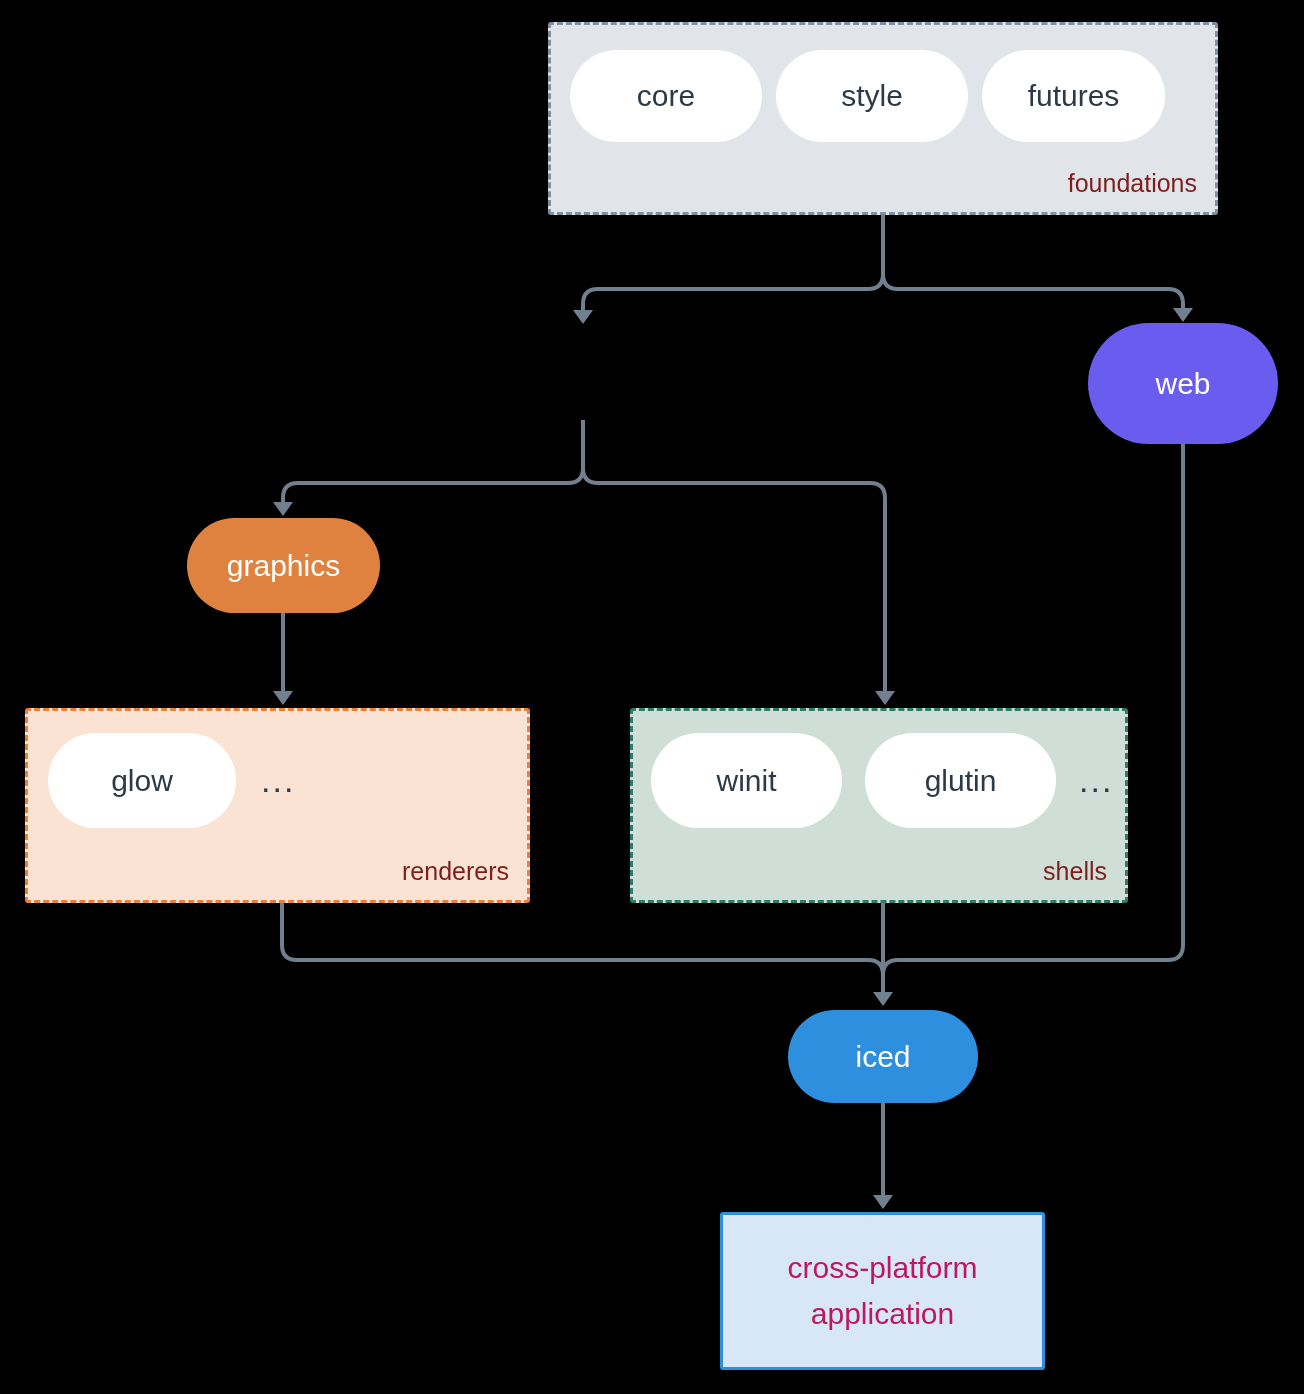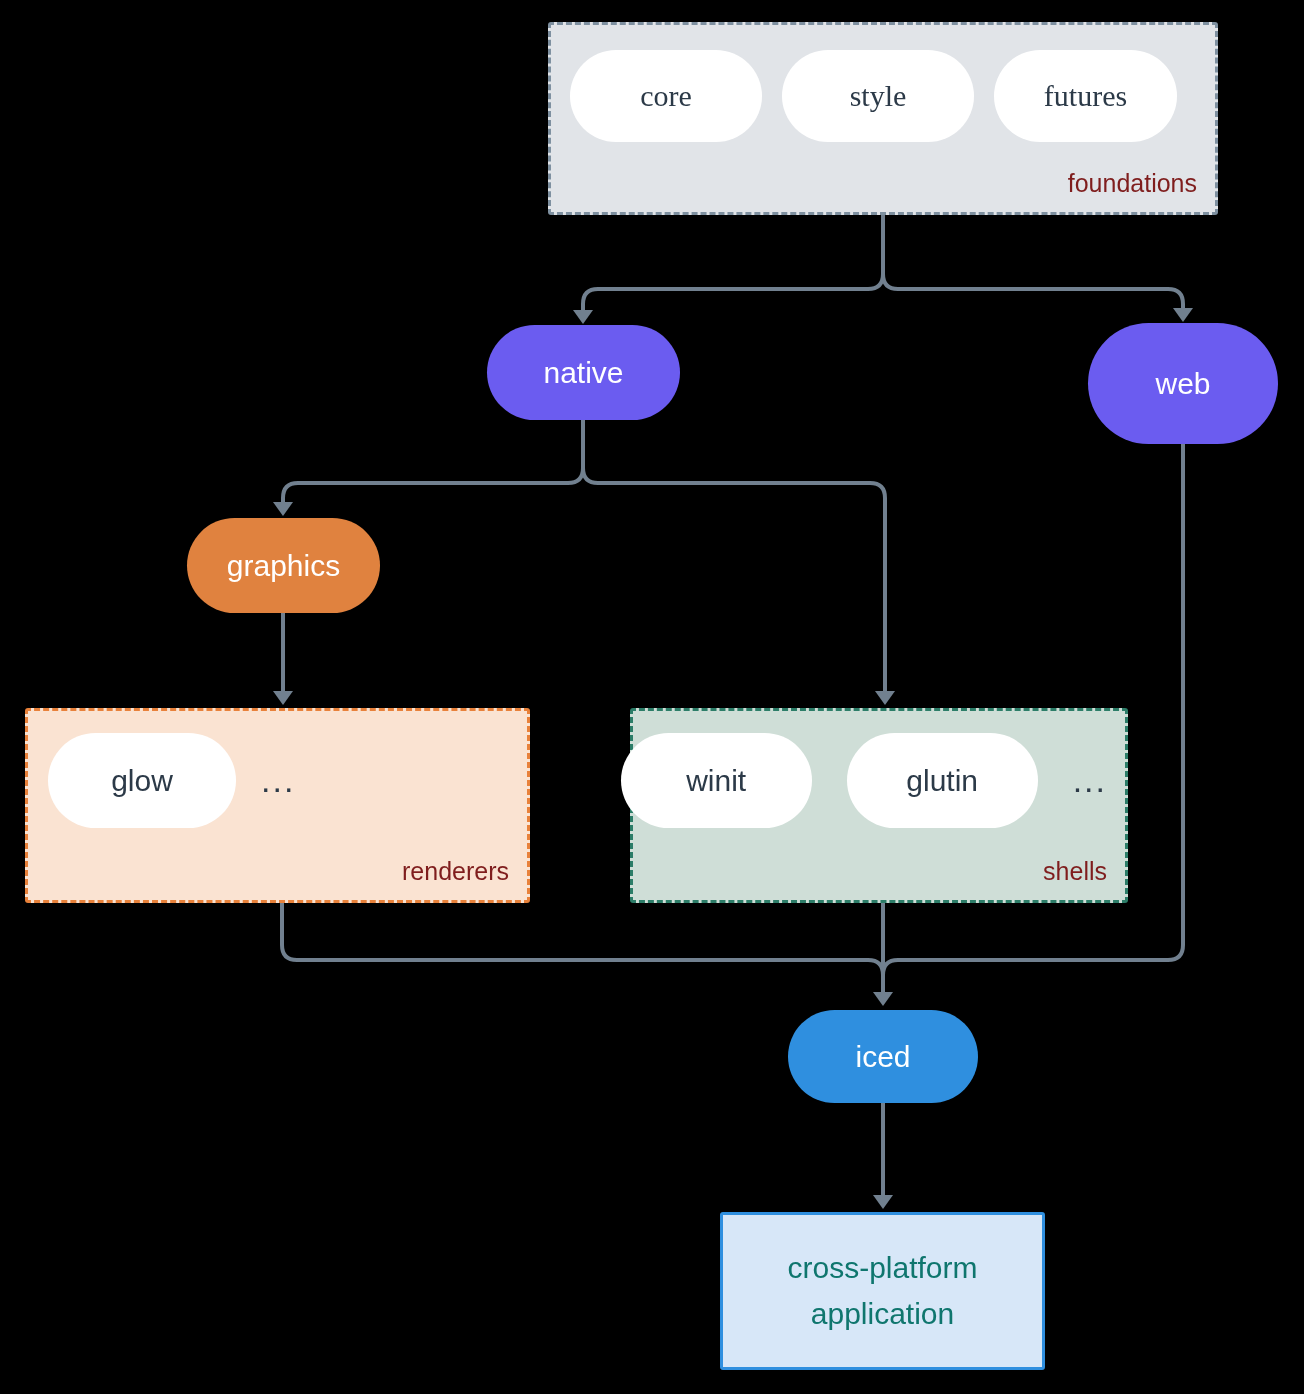--- a/index.html
+++ b/index.html
@@ -37,45 +37,45 @@
     color:#ffffff;font-size:30px;
   }
   .dots{
     align-self:center;
     font-size:34px;color:#2c3a48;letter-spacing:2px;
     flex:none;
   }
   
   #group-foundations{left:548px;top:22px;width:670px;height:193px;
     background:#e1e4e8;border:3px dashed #7e90a0;}
-  #group-foundations .pills{gap:20px;padding:25px 19px;font-family:Liberation Serif, serif;}
+  #group-foundations .pills{gap:14px;padding:25px 19px;}
   #group-foundations .pill{width:192px;height:92px;}
   #group-foundations .pill.mid{width:183px;}
 
   #group-renderers{left:25px;top:708px;width:505px;height:195px;
     background:#fae3d2;border:3px dashed #e8813a;}
   #group-renderers .pills{gap:25px;padding:22px 20px;}
   #group-renderers .pill{width:188px;height:95px;}
 
   #group-shells{left:630px;top:708px;width:498px;height:195px;
     background:#cfded7;border:3px dashed #2c7d68;}
-  #group-shells .pills{gap:35px;padding:22px 18px;justify-content:flex-end;}
+  #group-shells .pills{gap:23px;padding:22px 18px;}
   #group-shells .pill{width:191px;height:95px;}
 
   
   #node-native{left:487px;top:325px;width:193px;height:95px;background:#6b5cf0;}
   #node-web{left:1088px;top:323px;width:190px;height:121px;background:#6b5cf0;}
   #node-graphics{left:187px;top:518px;width:193px;height:95px;background:#e0823f;}
   #node-iced{left:788px;top:1010px;width:190px;height:93px;background:#2f8fdf;}
   #node-application{
     left:720px;top:1212px;width:325px;height:158px;
     background:#d7e7f8;border:3px solid #2f8fdf;border-radius:3px;
     box-sizing:border-box;z-index:2;position:absolute;
     display:flex;align-items:center;justify-content:center;text-align:center;
-    color:#0f766e;font-size:30px;line-height:46px;
+    color:#be185d;font-size:30px;line-height:46px;
     padding:0 37px;
   }
 </style>
 </head>
 <body>
 
 <div id="canvas">
 
   <svg id="wires" width="1304" height="1394" viewBox="0 0 1304 1394">
     <g stroke="#71808f" stroke-width="4" fill="none">
@@ -113,23 +113,20 @@
       <div class="pill">
         <span>style</span>
       </div>
       <div class="pill mid">
         <span>futures</span>
       </div>
     </div>
     <div class="group-label">foundations</div>
   </div>
 
-  <div id="node-native" class="node">
-    <span>native</span>
-  </div>
   <div id="node-web" class="node">
     <span>web</span>
   </div>
 
   <div id="node-graphics" class="node">
     <span>graphics</span>
   </div>
 
   <div id="group-renderers" class="group">
     <div class="pills">

